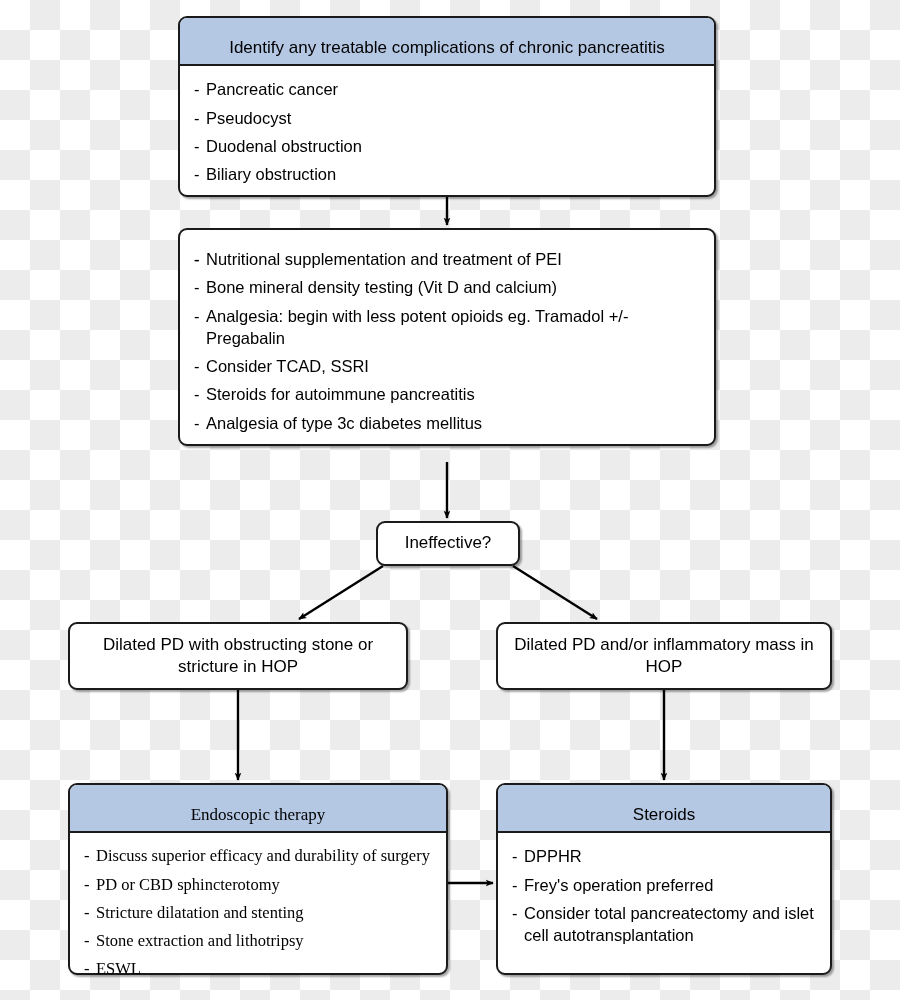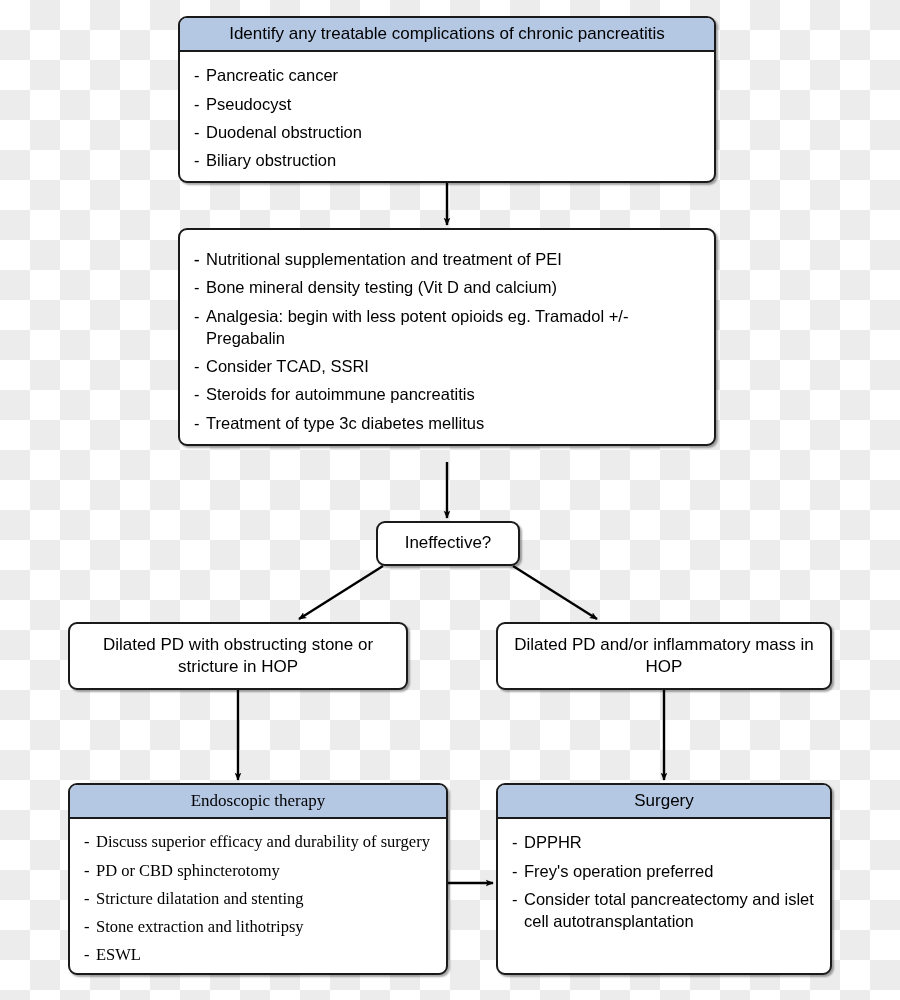--- a/index.html
+++ b/index.html
@@ -40,21 +40,21 @@
     box-shadow: 2px 2px 2px rgba(0,0,0,0.35);
   }
   .node.rounded { border-radius: 9px; }
   .node-header {
     background: #b4c7e3;
     border-bottom: 2px solid #1a1a1a;
     text-align: center;
     font-size: 17px;
     color: #000000;
     line-height: 1.25;
-    padding: 5px 6px 6px 6px;
+    padding: 19px 6px 6px 6px;
   }
   .node.rounded > .node-header {
     border-radius: 7px 7px 0 0;
   }
   .node-body {
     padding: 12px 14px 10px 14px;
     font-size: 16.5px;
     color: #000000;
   }
   .node-body ul {
@@ -149,21 +149,21 @@
 
   <div class="node rounded" id="node-medical">
     <div class="node-body">
       <ul>
         <li><span class="dash">-</span></li>
         <li><span class="dash">-</span><span>Nutritional supplementation and treatment of PEI</span></li>
         <li><span class="dash">-</span><span>Bone mineral density testing (Vit D and calcium)</span></li>
         <li><span class="dash">-</span><span>Analgesia: begin with less potent opioids eg. Tramadol +/- Pregabalin</span></li>
         <li><span class="dash">-</span><span>Consider TCAD, SSRI</span></li>
         <li><span class="dash">-</span><span>Steroids for autoimmune pancreatitis</span></li>
-        <li><span class="dash">-</span><span>Treatment of type 3c diabetes mellitus</span></li>
+        <li><span class="dash">-</span><span>Analgesia of type 3c diabetes mellitus</span></li>
       </ul>
     </div>
   </div>
 
   <div class="node rounded plain-node" id="node-ineffective">
     <span>Ineffective?</span>
   </div>
 
   <div class="node rounded plain-node" id="node-branch-right">
     <span>Dilated PD and/or inflammatory mass in HOP</span>
@@ -180,21 +180,21 @@
         <li><span class="dash">-</span><span>Discuss superior efficacy and durability of surgery</span></li>
         <li><span class="dash">-</span><span>PD or CBD sphincterotomy</span></li>
         <li><span class="dash">-</span><span>Stricture dilatation and stenting</span></li>
         <li><span class="dash">-</span><span>Stone extraction and lithotripsy</span></li>
         <li><span class="dash">-</span><span>ESWL</span></li>
       </ul>
     </div>
   </div>
 
   <div class="node rounded" id="node-surgery">
-    <div class="node-header">Surgery</div>
+    <div class="node-header">Steroids</div>
     <div class="node-body">
       <ul>
         <li><span class="dash">-</span><span>DPPHR</span></li>
         <li><span class="dash">-</span><span>Frey's operation preferred</span></li>
         <li><span class="dash">-</span><span>Consider total pancreatectomy and islet cell autotransplantation</span></li>
       </ul>
     </div>
   </div>
 
 </div>

